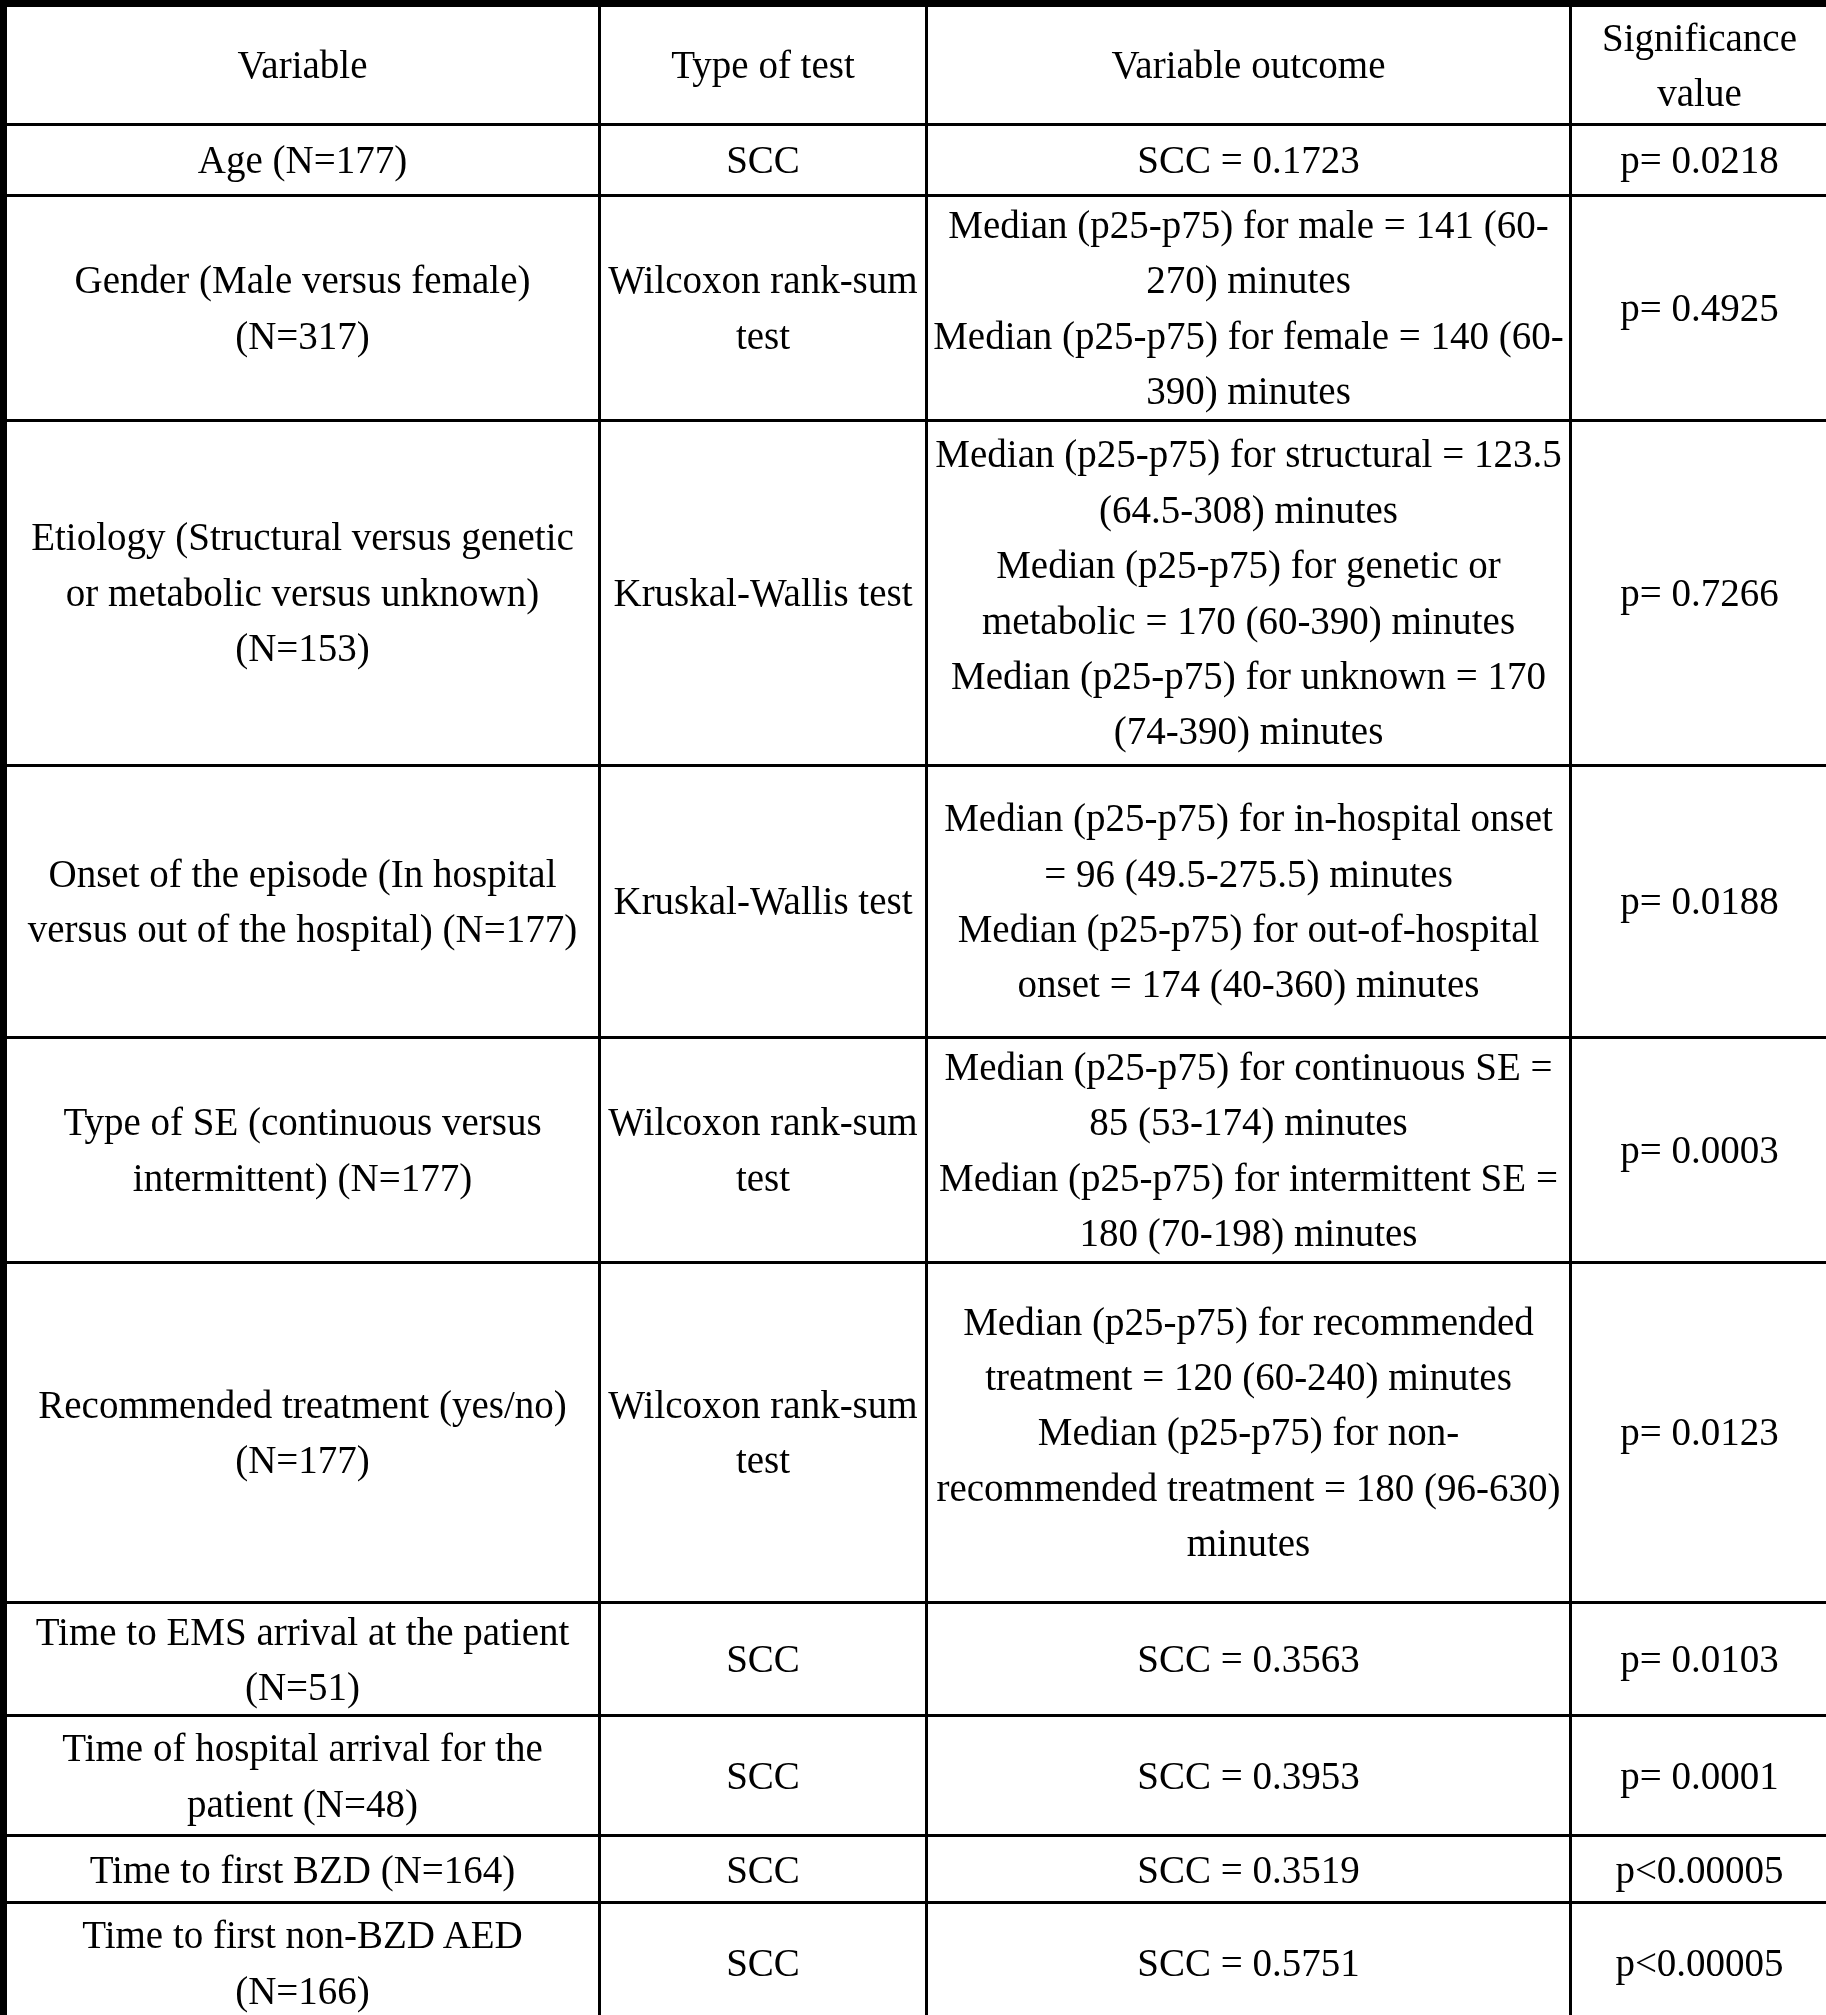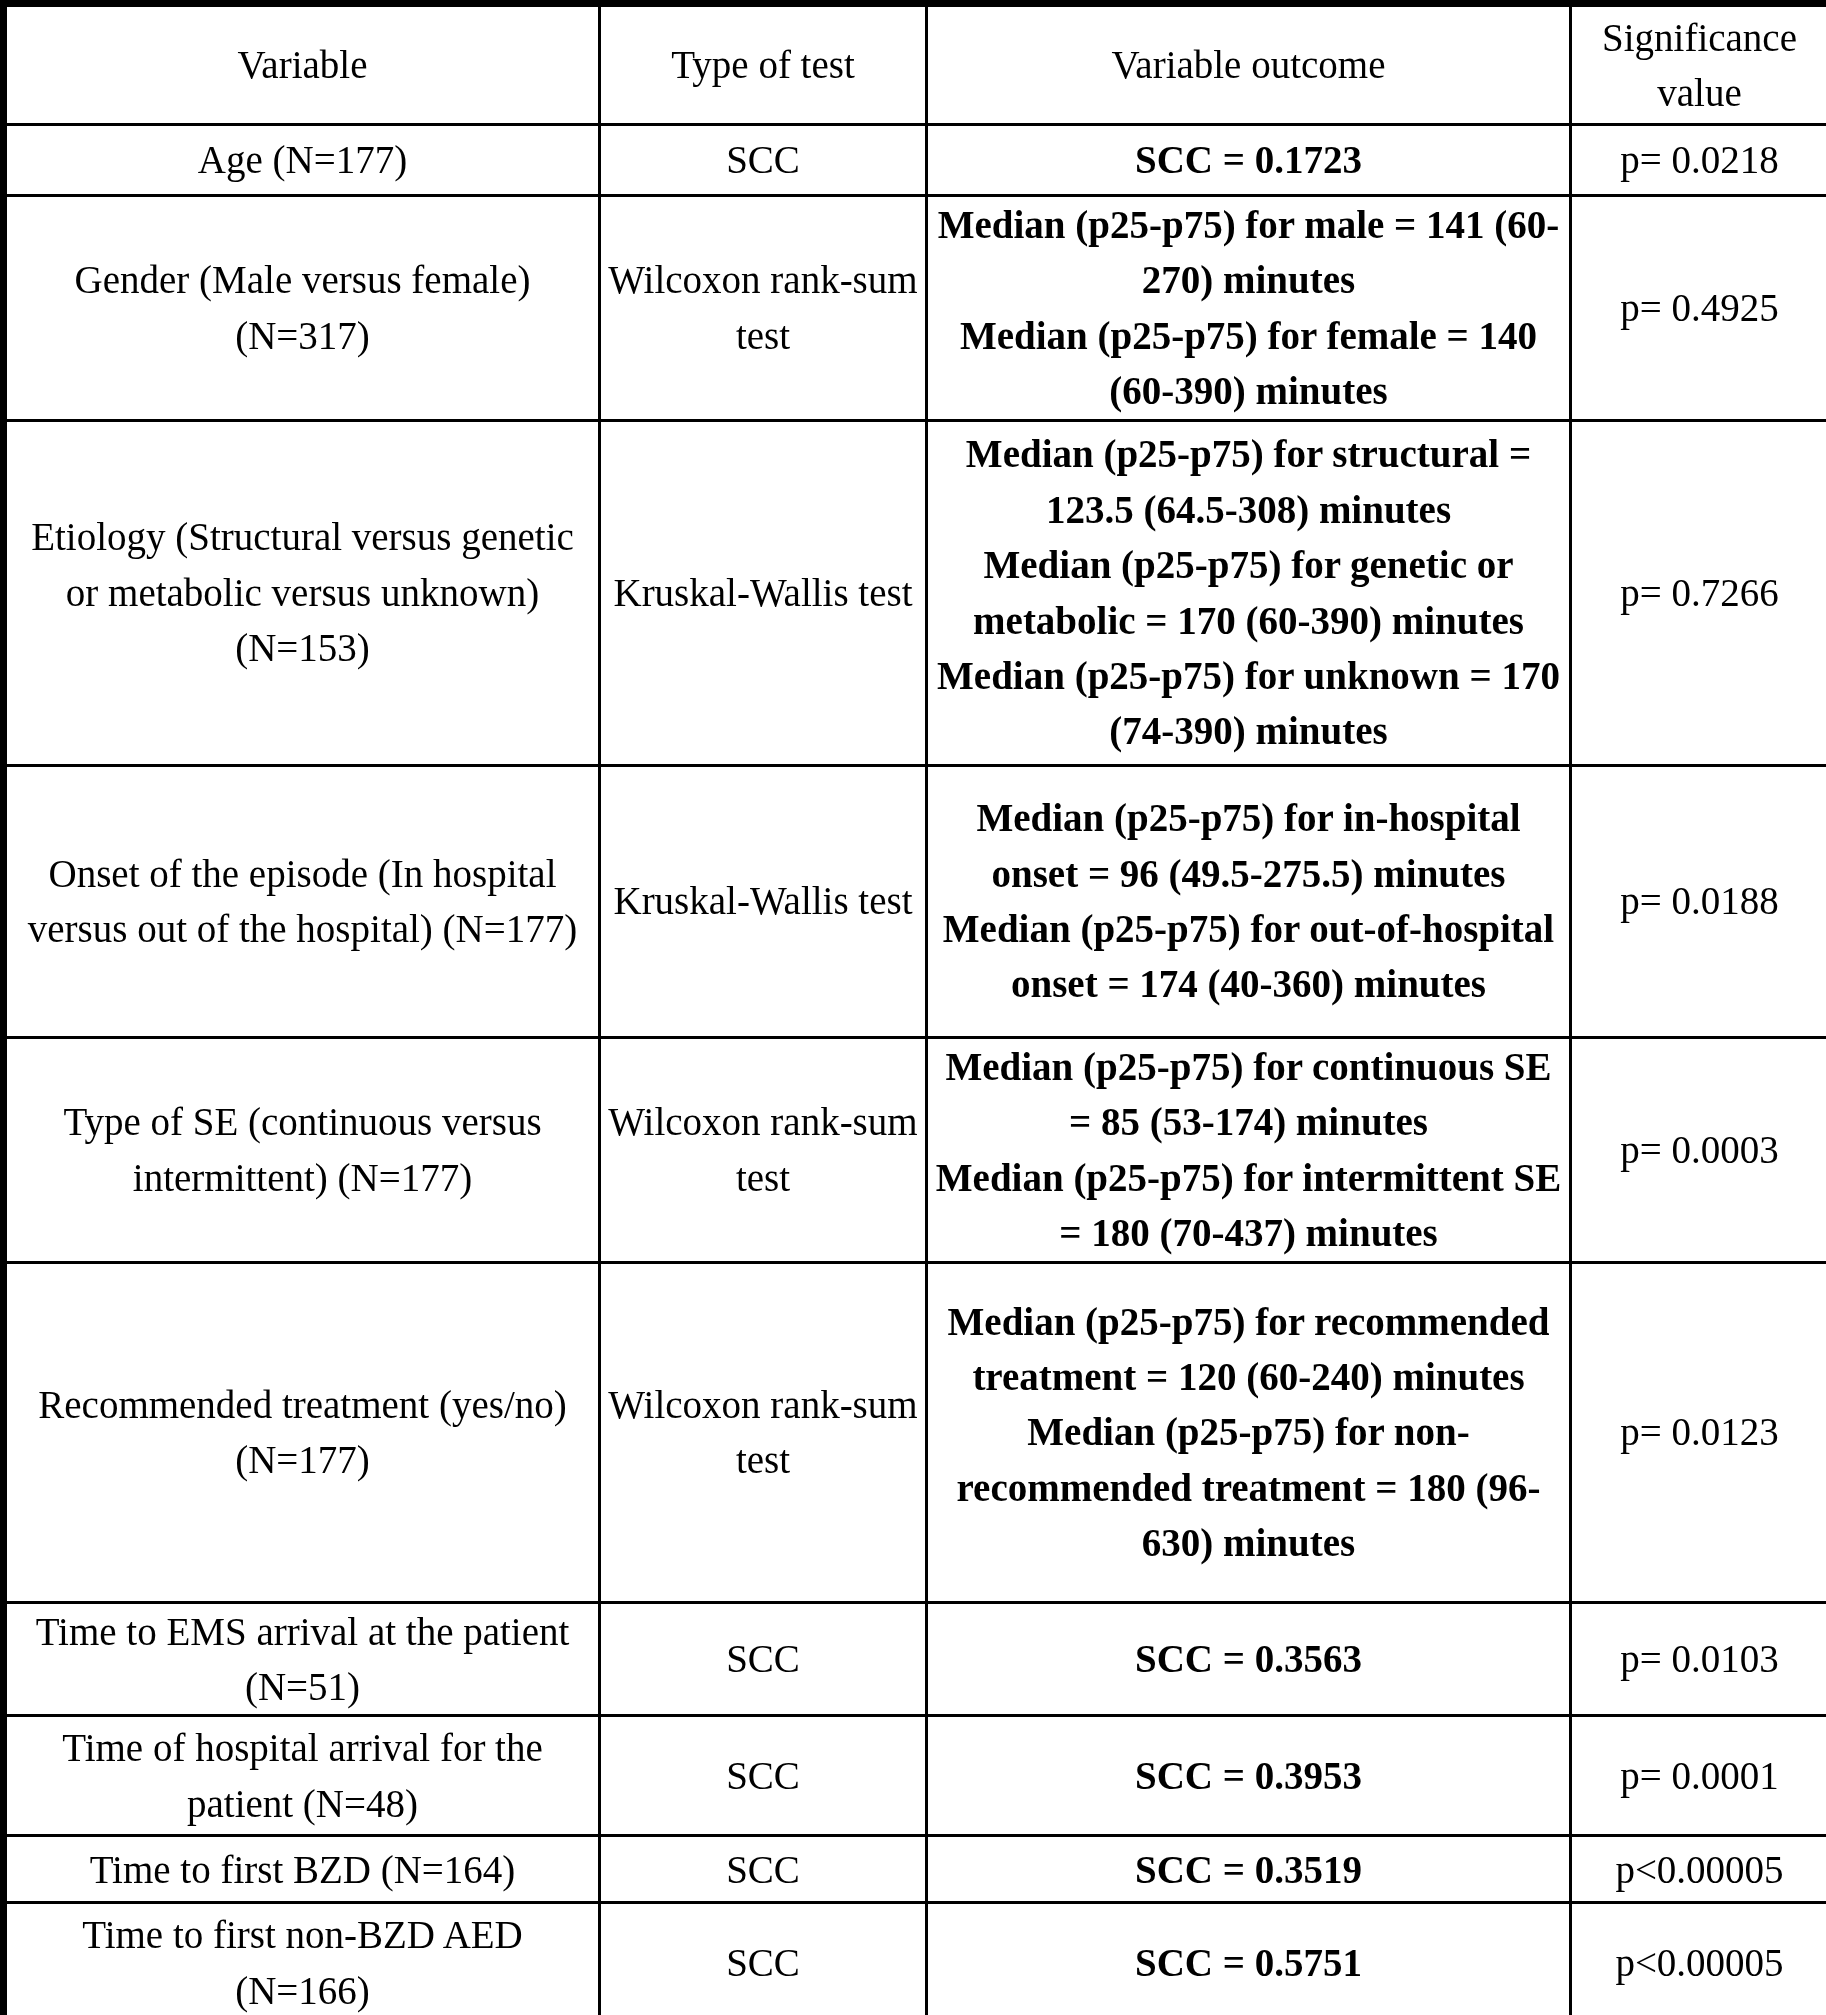--- a/index.html
+++ b/index.html
@@ -38,21 +38,21 @@
   tbody tr:nth-child(4)  { height: 272px; }
   tbody tr:nth-child(5)  { height: 225px; }
   tbody tr:nth-child(6)  { height: 340px; }
   tbody tr:nth-child(7)  { height: 105px; }
   tbody tr:nth-child(8)  { height: 120px; }
   tbody tr:nth-child(9)  { height: 67px; }
   tbody tr:nth-child(10) { height: 122px; }
   td.c-variable { padding: 0 26.5px; }
   td.c-outcome  { padding: 0 39px; }
   thead th      { padding: 0 9.6px; }
-  .outcome-line { display: block; font-weight: bold; }
+  .outcome-line { display: block; }
 </style>
 </head>
 <body>
 
 <table class="stats">
   <colgroup>
     <col style="width:596px">
     <col style="width:327px">
     <col style="width:644px">
     <col style="width:260px">
@@ -100,21 +100,21 @@
         <span class="outcome-line">Median (p25-p75) for in-hospital onset = 96 (49.5-275.5) minutes</span>
         <span class="outcome-line">Median (p25-p75) for out-of-hospital onset = 174 (40-360) minutes</span>
       </td>
       <td class="c-sig">p= 0.0188</td>
     </tr>
     <tr>
       <td class="c-variable">Type of SE (continuous versus intermittent) (N=177)</td>
       <td class="c-test">Wilcoxon rank-sum test</td>
       <td class="c-outcome">
         <span class="outcome-line">Median (p25-p75) for continuous SE = 85 (53-174) minutes</span>
-        <span class="outcome-line">Median (p25-p75) for intermittent SE = 180 (70-437) minutes</span>
+        <span class="outcome-line">Median (p25-p75) for intermittent SE = 180 (70-198) minutes</span>
       </td>
       <td class="c-sig">p= 0.0003</td>
     </tr>
     <tr>
       <td class="c-variable">Recommended treatment (yes/no) (N=177)</td>
       <td class="c-test">Wilcoxon rank-sum test</td>
       <td class="c-outcome">
         <span class="outcome-line">Median (p25-p75) for recommended treatment = 120 (60-240) minutes</span>
         <span class="outcome-line">Median (p25-p75) for non-recommended treatment = 180 (96-630) minutes</span>
       </td>

